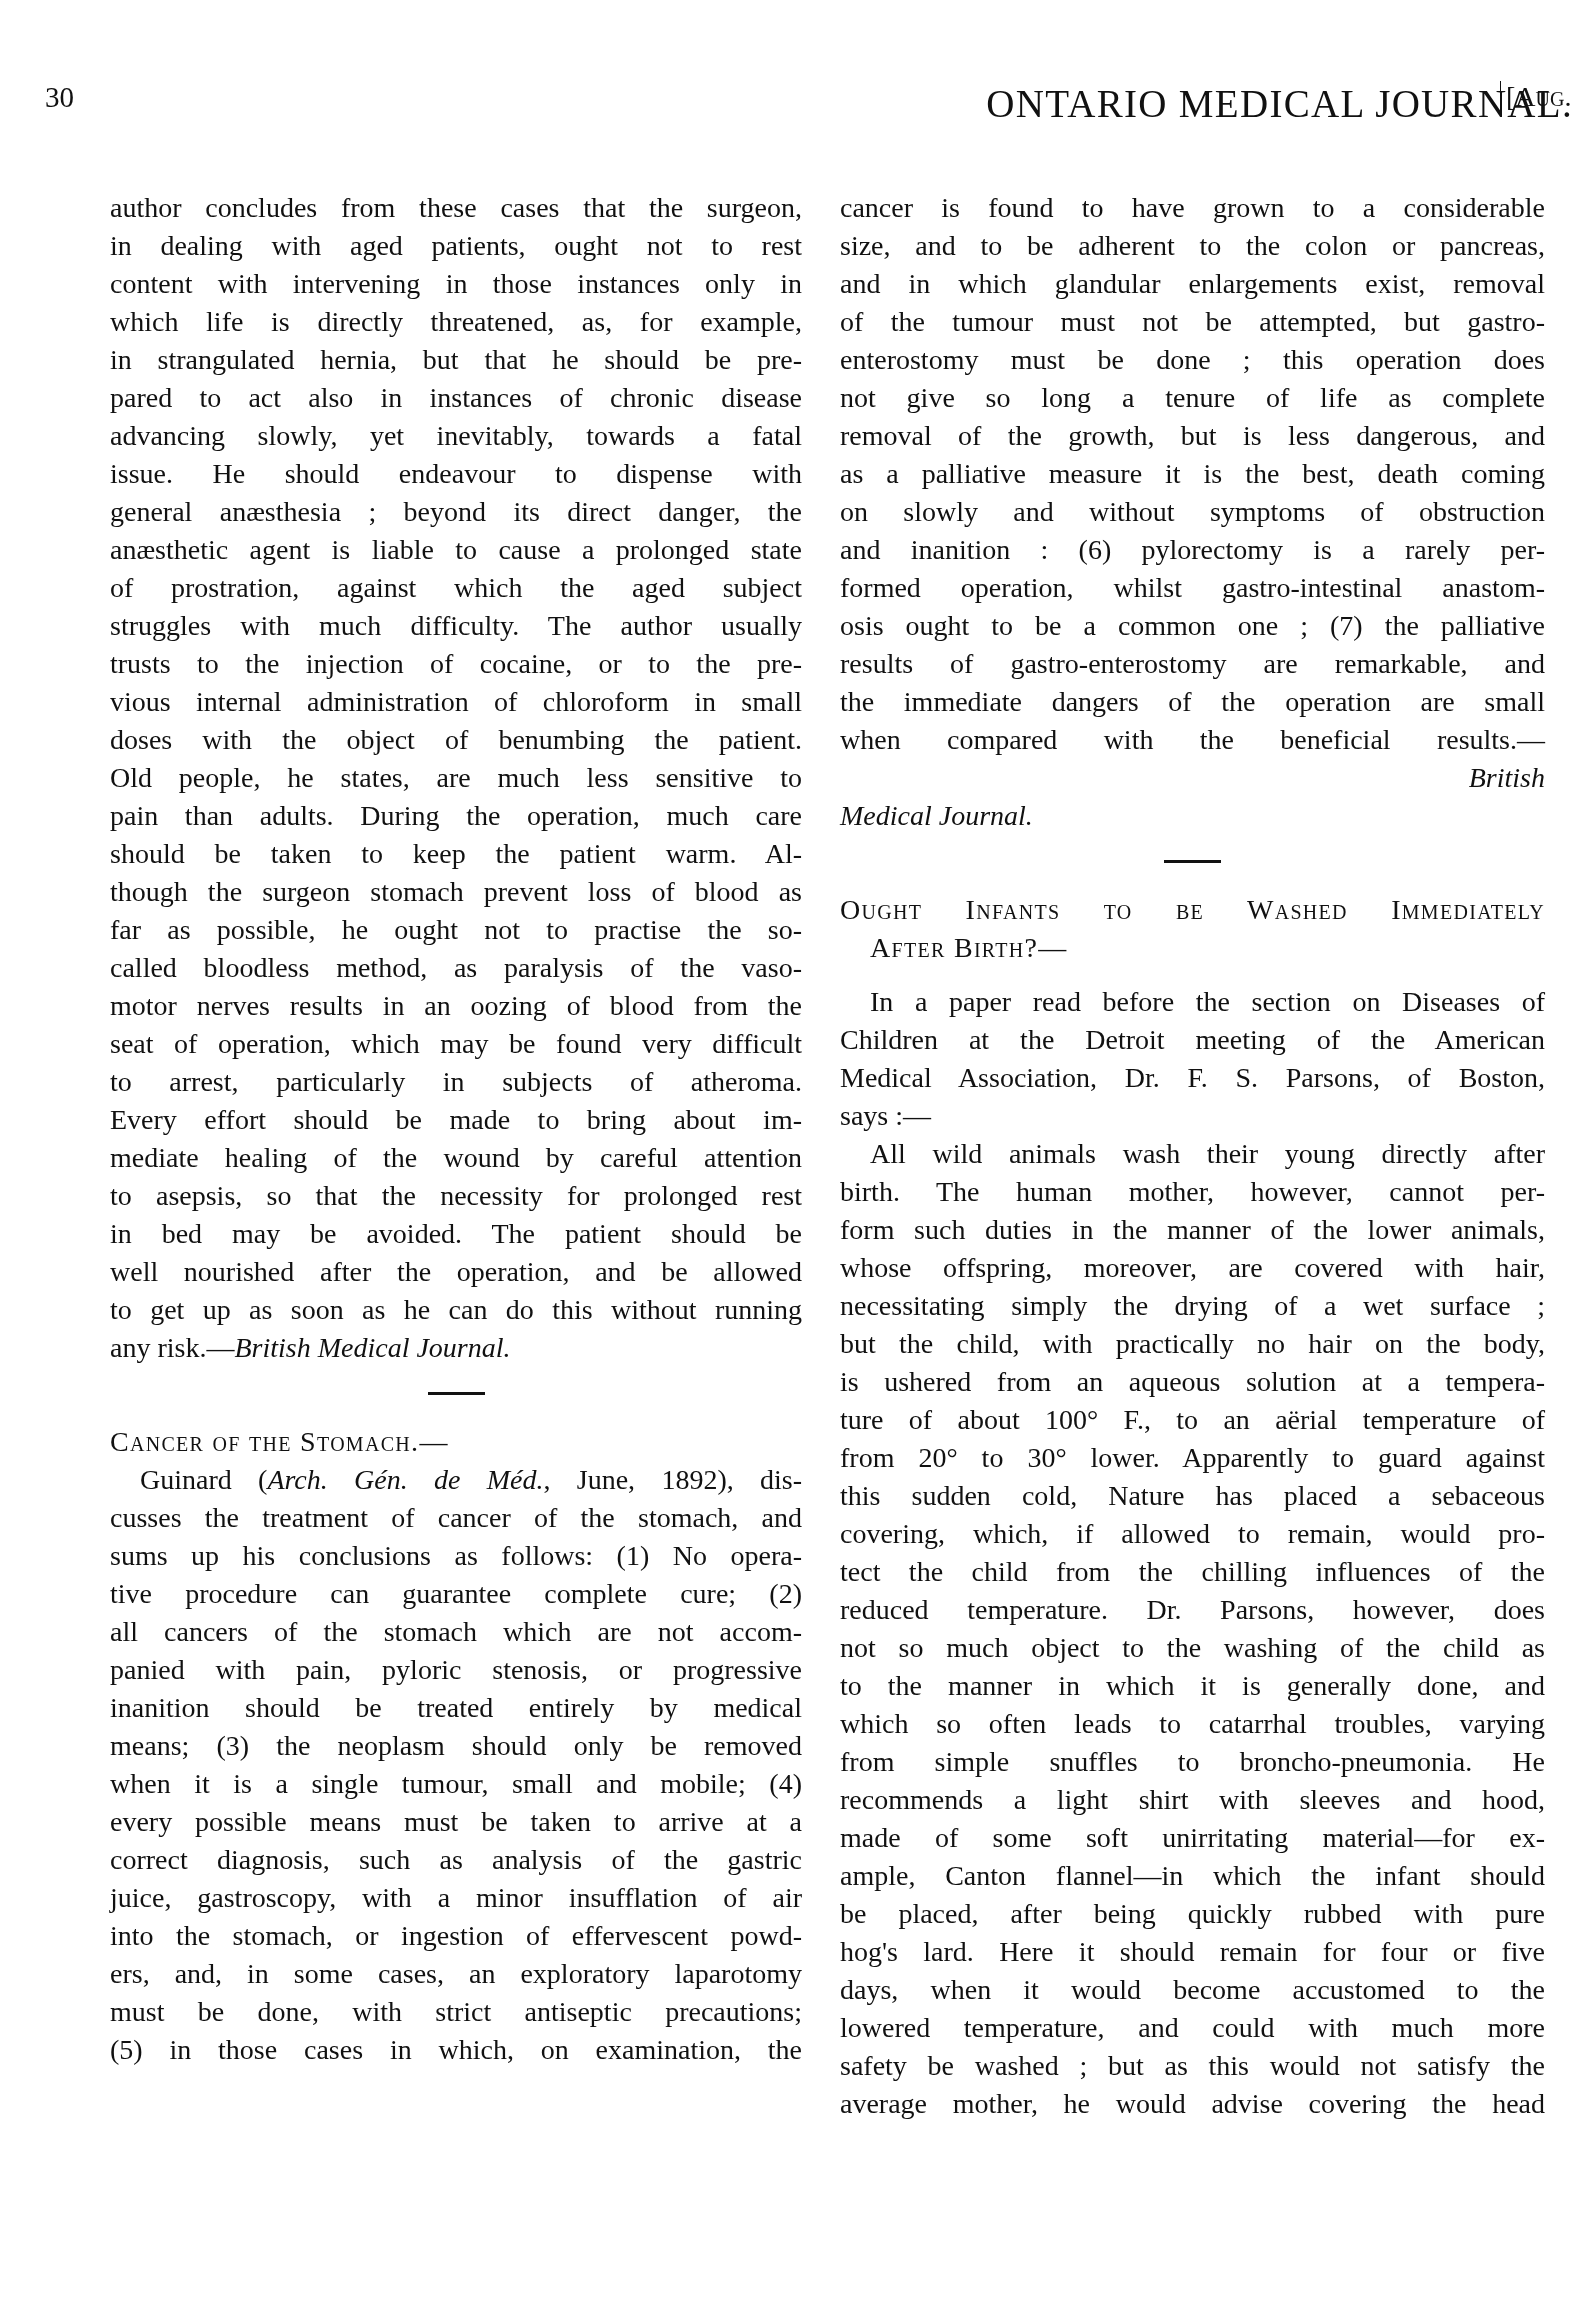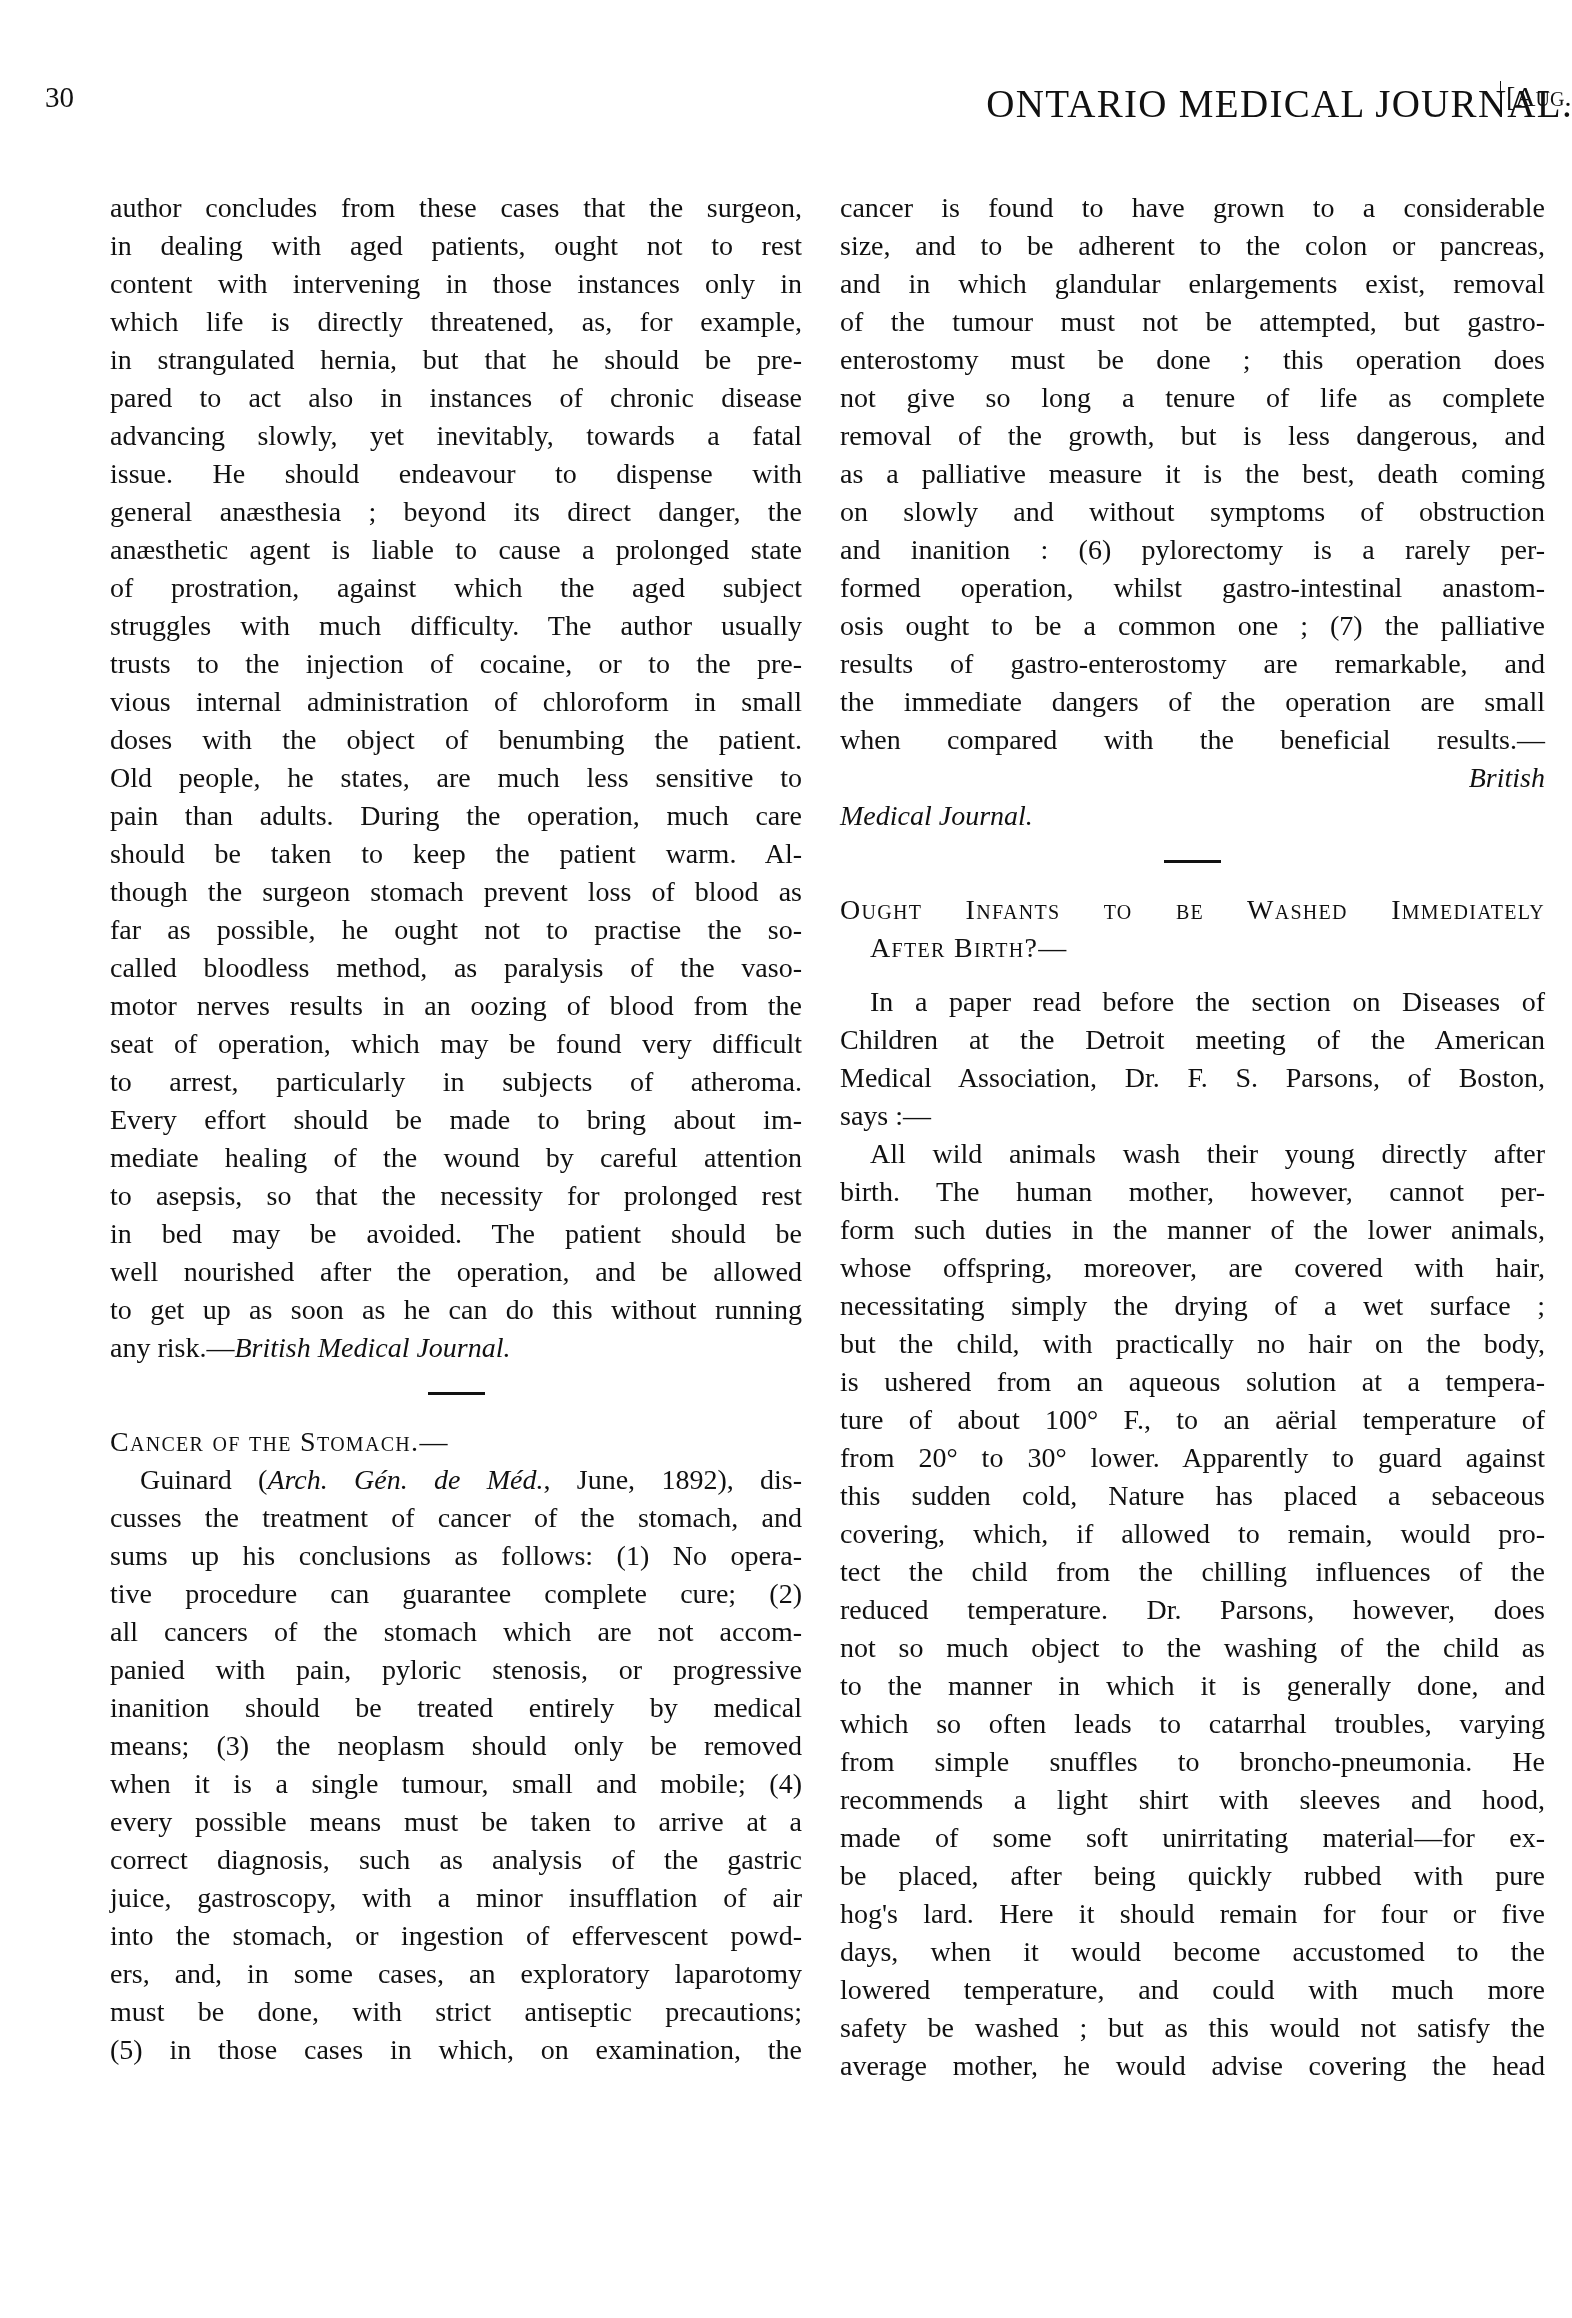--- a/index.html
+++ b/index.html
@@ -139,20 +139,21 @@
       <span class="line">this sudden cold, Nature has placed a sebaceous</span>
       <span class="line">covering, which, if allowed to remain, would pro-</span>
       <span class="line">tect the child from the chilling influences of the</span>
       <span class="line">reduced temperature. Dr. Parsons, however, does</span>
       <span class="line">not so much object to the washing of the child as</span>
       <span class="line">to the manner in which it is generally done, and</span>
       <span class="line">which so often leads to catarrhal troubles, varying</span>
       <span class="line">from simple snuffles to broncho-pneumonia. He</span>
       <span class="line">recommends a light shirt with sleeves and hood,</span>
       <span class="line">made of some soft unirritating material—for ex-</span>
+      <span class="line">ample, Canton flannel—in which the infant should</span>
       <span class="line">be placed, after being quickly rubbed with pure</span>
       <span class="line">hog's lard. Here it should remain for four or five</span>
       <span class="line">days, when it would become accustomed to the</span>
       <span class="line">lowered temperature, and could with much more</span>
       <span class="line">safety be washed ; but as this would not satisfy the</span>
       <span class="line">average mother, he would advise covering the head</span>
     </div>
 </div>
 
 

